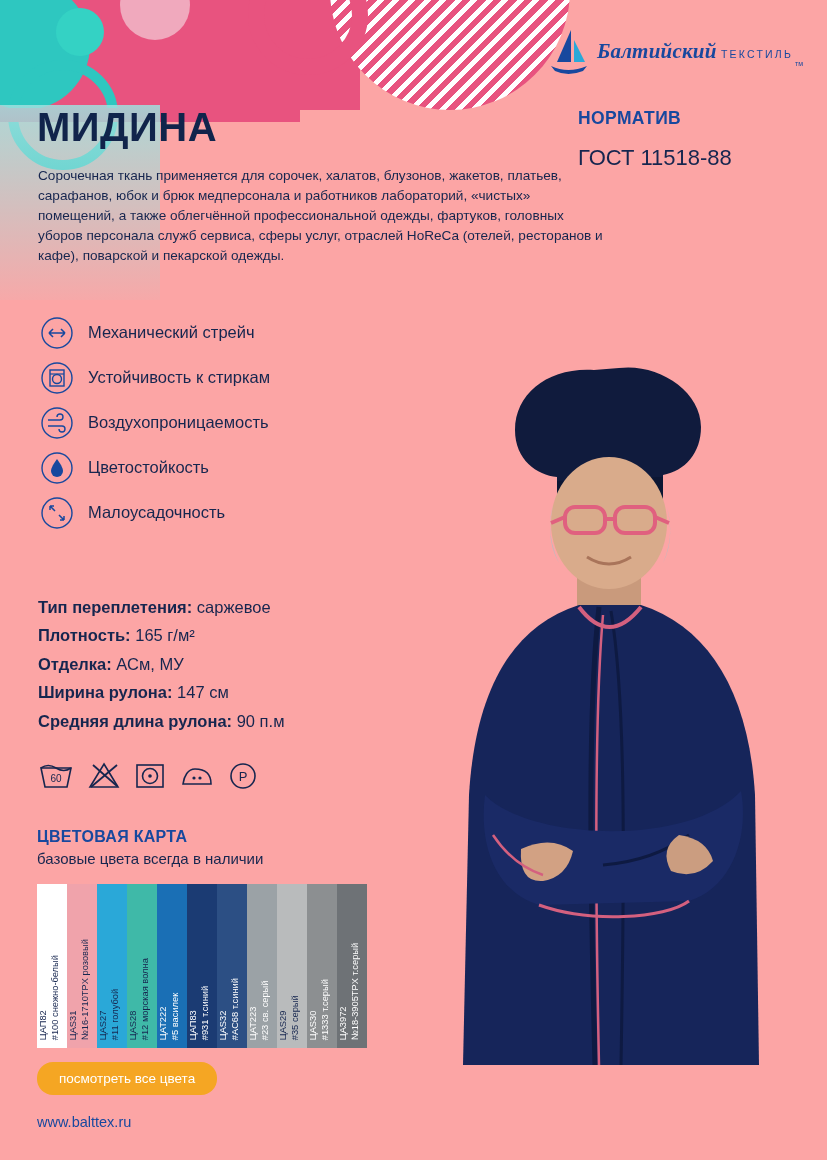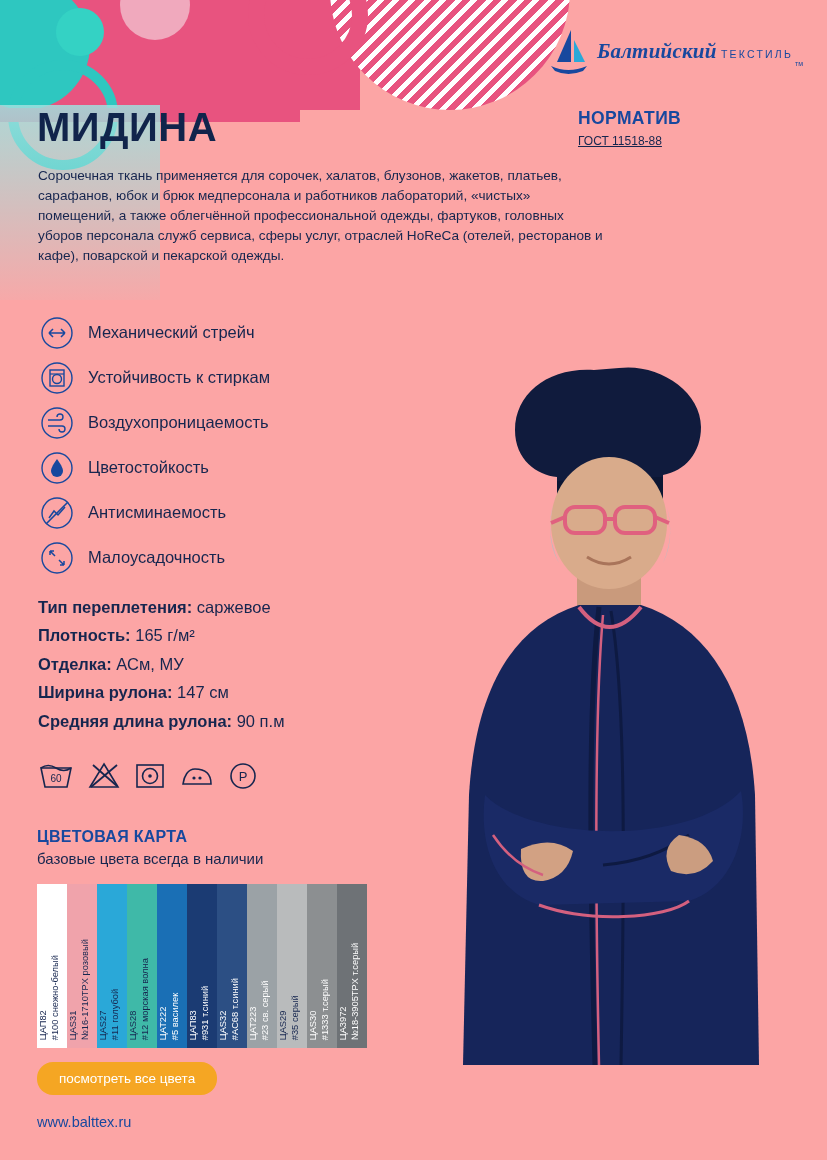--- a/index.html
+++ b/index.html
@@ -99,21 +99,21 @@
   .specs { position: absolute; left: 38px; top: 593px; width: 420px; }
   .spec-row { font-size: 16.5px; color: #16264f; line-height: 1.72; }
   .spec-key { font-weight: 700; }
 
   
   .care { position: absolute; left: 38px; top: 760px; display: flex; gap: 14px; align-items: center; }
 
   
   .meta { position: absolute; right: 34px; top: 108px; width: 215px; text-align: left; }
   .meta-h { font-size: 17.5px; font-weight: 800; color: #17489e; letter-spacing: .4px; }
-  .meta-v { font-size: 12px; color: #16264f; margin-top: 5px; text-decoration: underline; }
+  .meta-v { font-size: 22px; color: #16264f; margin-top: 16px; }
   .meta-block2 { margin-top: 20px; }
 
   
   .photo { position: absolute; right: 18px; top: 275px; width: 420px; height: 790px; }
 
   
   .cmap-title {
     position: absolute; left: 37px; top: 828px;
     font-size: 16px; font-weight: 800; color: #17489e; letter-spacing: .3px;
   }
@@ -270,30 +270,20 @@
     <div class="feature">
       <span class="feature-icon">
         <svg viewBox="0 0 34 34" width="34" height="34">
             <circle cx="17" cy="17" r="15" fill="none" stroke="#17489e" stroke-width="1.4"></circle>
             <path d="M17 8 C12 15 11 18 11 20 a6 6 0 0 0 12 0 c0 -2 -1 -5 -6 -12z" fill="#17489e"></path>
           </svg>
       </span>
       <span class="feature-label">Цветостойкость</span>
     </div>
 
-    <div class="feature">
-      <span class="feature-icon">
-        <svg viewBox="0 0 34 34" width="34" height="34">
-            <circle cx="17" cy="17" r="15" fill="none" stroke="#17489e" stroke-width="1.4"></circle>
-            <path d="M9 22 l5 -7 l4 4 l7 -8" fill="none" stroke="#17489e" stroke-width="1.5"></path>
-            <path d="M6 28 L28 6" stroke="#17489e" stroke-width="1.6"></path>
-          </svg>
-      </span>
-      <span class="feature-label">Антисминаемость</span>
-    </div>
 
     <div class="feature">
       <span class="feature-icon">
         <svg viewBox="0 0 34 34" width="34" height="34">
             <circle cx="17" cy="17" r="15" fill="none" stroke="#17489e" stroke-width="1.4"></circle>
             <path d="M10 10 l5 5 M10 10 v4 M10 10 h4 M24 24 l-5 -5 M24 24 v-4 M24 24 h-4" fill="none" stroke="#17489e" stroke-width="1.5"></path>
           </svg>
       </span>
       <span class="feature-label">Малоусадочность</span>
     </div>

